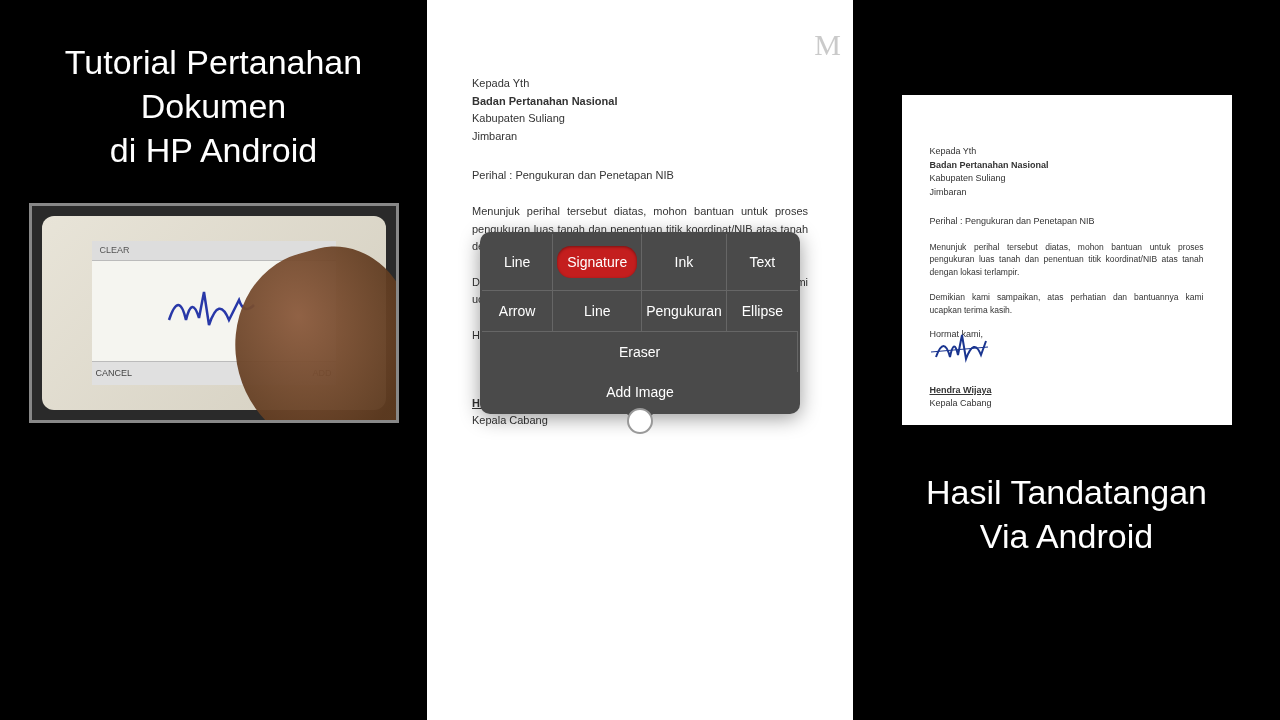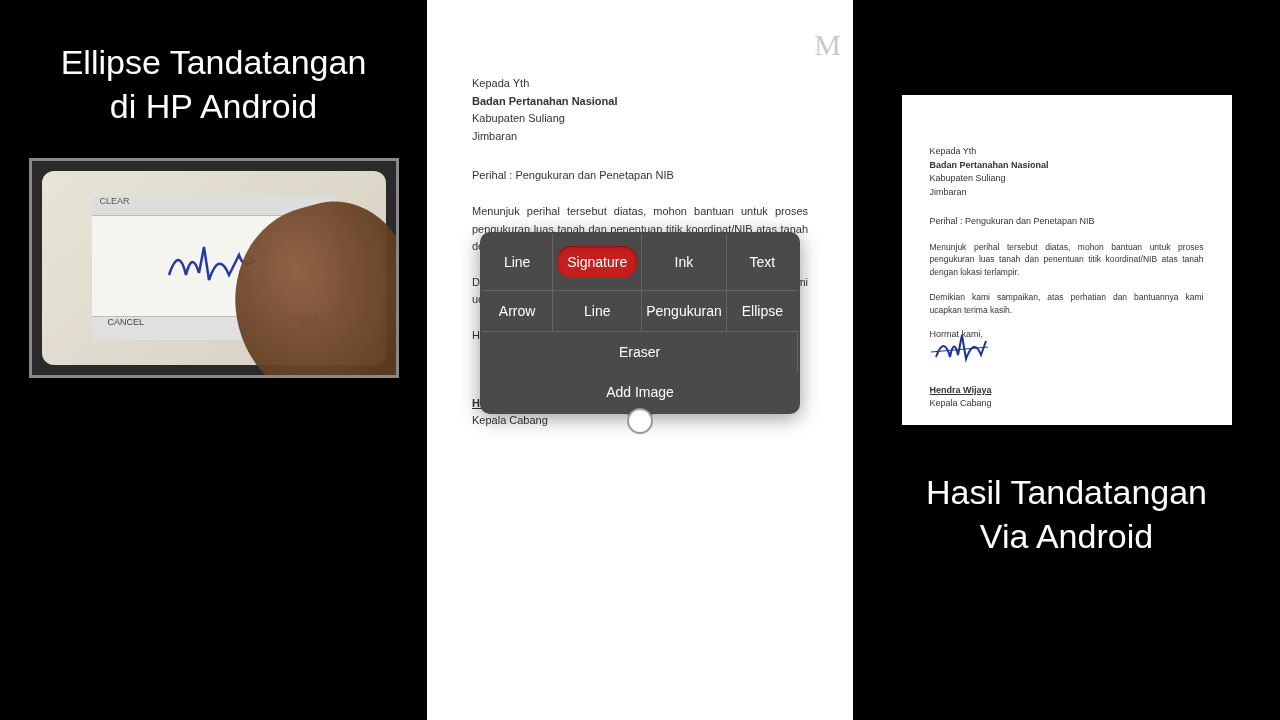--- a/index.html
+++ b/index.html
@@ -4,23 +4,23 @@
   <style>
     * { margin: 0; padding: 0; box-sizing: border-box; }
     body { width: 1280px; height: 720px; background: #000; font-family: Arial, sans-serif; overflow: hidden; display: flex; }
     
     .left-panel { width: 427px; height: 720px; background: #000; color: #fff; padding: 40px 20px; display: flex; flex-direction: column; align-items: center; }
     .left-title { font-size: 34px; text-align: center; line-height: 1.3; margin-bottom: 30px; font-weight: normal; }
     
     .phone-photo { width: 370px; height: 220px; background: #2a2a2a; border: 3px solid #888; position: relative; overflow: hidden; }
     .phone-frame { position: absolute; inset: 10px; background: linear-gradient(135deg, #e8e4d8 0%, #d4cfc0 100%); border-radius: 12px; }
     .phone-screen { position: absolute; left: 50px; right: 50px; top: 25px; bottom: 25px; background: #f5f5f0; border-radius: 2px; }
-    .phone-topbar { position: absolute; top: 0; left: 0; right: 0; height: 20px; background: #ddd; border-bottom: 1px solid #bbb; display: flex; align-items: flex-start; padding: 0 8px; font-size: 9px; color: #555; }
+    .phone-topbar { position: absolute; top: 0; left: 0; right: 0; height: 20px; background: #ddd; border-bottom: 1px solid #bbb; display: flex; align-items: center; padding: 0 8px; font-size: 9px; color: #555; }
     .phone-sig { position: absolute; top: 50%; left: 50%; transform: translate(-50%, -55%); }
-    .phone-bottombar { position: absolute; bottom: 0; left: 0; right: 0; height: 24px; background: #e0e0e0; border-top: 1px solid #bbb; display: flex; justify-content: space-between; padding: 0 16px; font-size: 9px; color: #444; }
+    .phone-bottombar { position: absolute; bottom: 0; left: 0; right: 0; height: 24px; background: #e0e0e0; border-top: 1px solid #bbb; display: flex; align-items: center; justify-content: space-between; padding: 0 4px; font-size: 9px; color: #444; }
     .hand { position: absolute; right: -20px; bottom: -30px; width: 180px; height: 200px; background: radial-gradient(ellipse at 40% 30%, #8b5a3c 0%, #5d3a1f 70%); border-radius: 50% 40% 30% 50%; transform: rotate(-15deg); opacity: 0.95; }
     
     .center-panel { width: 426px; height: 720px; background: #fff; position: relative; }
     .doc-area { padding: 75px 45px 40px 45px; font-size: 11px; color: #333; line-height: 1.6; }
     .addr-line { margin: 0; }
     .addr-bold { font-weight: bold; }
     .perihal { margin-top: 22px; }
     .body-para { margin-top: 18px; text-align: justify; }
     .hormat { margin-top: 18px; }
     .sig-name { margin-top: 50px; font-weight: bold; text-decoration: underline; }
@@ -48,21 +48,22 @@
     .result-doc .hormat { margin-top: 12px; }
     .result-doc .sig-name { margin-top: 42px; font-size: 9px; }
     .result-sig { position: absolute; left: 24px; top: 232px; }
     .right-title { font-size: 34px; text-align: center; line-height: 1.3; margin-top: 45px; font-weight: normal; }
   </style>
 </head>
 <body>
 
 <div class="left-panel">
   <div class="left-title">
-    <div>Ellipse Tandatangan</div>
+    <div>Tutorial Pertanahan</div>
+    <div>Dokumen</div>
     <div>di HP Android</div>
   </div>
   <div class="phone-photo">
     <div class="phone-frame">
       <div class="phone-screen">
         <div class="phone-topbar">
           <span>CLEAR</span>
         </div>
         <svg class="phone-sig" width="120" height="60" viewBox="0 0 120 60">
           <path d="M15 40 Q 25 10 32 40 Q 38 15 45 38 L 50 12 L 55 45 Q 65 15 75 40 L 85 20 Q 90 35 100 25" stroke="#2838a8" stroke-width="2.5" fill="none"></path>

